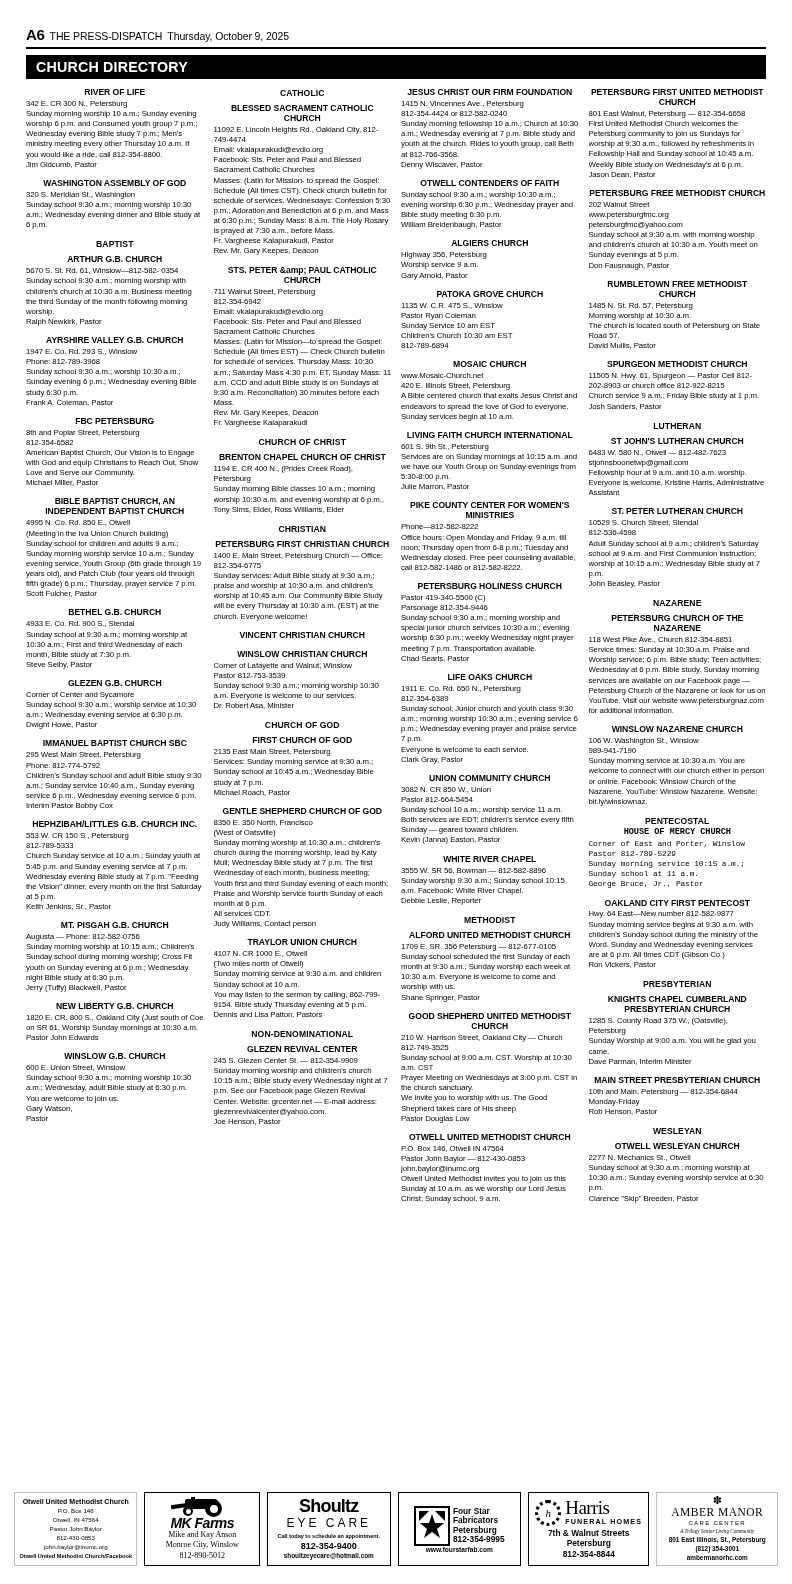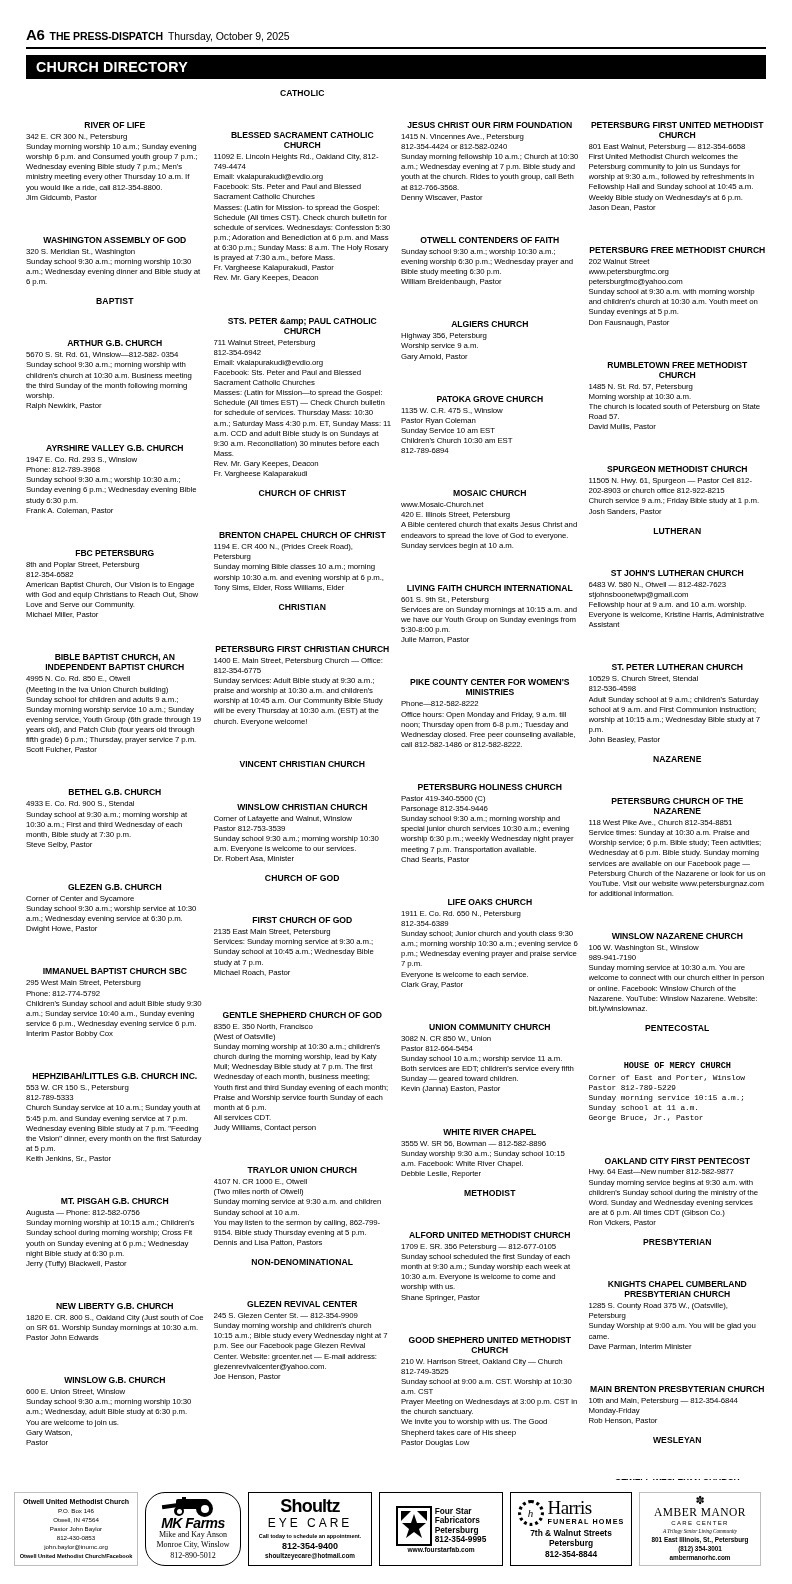--- a/index.html
+++ b/index.html
@@ -10,21 +10,21 @@
     font-family: "Liberation Sans", sans-serif;
     color: #000;
     position: relative;
     overflow: hidden;
   }
   .page { width:792px; height:1584px; padding: 0 14px; position:relative; }
 
   
   .masthead { display:flex; align-items:baseline; gap:5px; padding-top:26px; padding-left:12px; }
   .mh-folio { font-size:15px; font-weight:bold; letter-spacing:-0.3px; }
-  .mh-paper { font-size:10.5px; font-weight:bold; letter-spacing:-0.1px; }
+  .mh-paper { font-size:10.5px; font-weight:normal; letter-spacing:-0.1px; }
   .mh-date  { font-size:10.5px; font-weight:normal; letter-spacing:-0.1px; }
   .mh-rule { height:2px; background:#000; margin:4px 12px 0 12px; }
 
   
   .banner {
     background:#000; color:#fff;
     margin: 6px 12px 0 12px;
     height: 24px;
     display:flex; align-items:center;
     padding-left: 10px;
@@ -53,21 +53,20 @@
   }
   .denom:first-child { margin-top:0; }
 
   .church { margin-bottom: 9px; }
   .ch-name {
     text-align:center;
     font-size:8.6px; font-weight:bold;
     line-height:1.16;
     letter-spacing:-0.05px;
     margin-bottom:1px;
-    margin-top:33px;
   }
   .ch-body {
     font-size:7.8px;
     line-height:1.30;
     letter-spacing:-0.08px;
     text-align:left;
   }
   .ch-body div { margin:0; }
 
   
@@ -82,21 +81,21 @@
   .ad {
     border:1.6px solid #000;
     background:#fff;
     display:flex; flex-direction:column;
     align-items:center; justify-content:center;
     text-align:center;
     padding:2px 3px;
     overflow:hidden;
   }
   .ad1 { width:124px; border:1px solid #bdbdbd; }
-  .ad2 { width:96px;border-radius:20px; }
+  .ad2 { width:116px; }
   .ad3 { width:124px; }
   .ad4 { width:124px; }
   .ad5 { width:122px; }
   .ad6 { width:122px; border:1px solid #bdbdbd; }
 
   .ad1 .t { font-size:7px; font-weight:bold; line-height:1.42; }
   .ad1 .s { font-size:6.2px; line-height:1.45; }
   .ad1 .f { font-size:5.6px; font-weight:bold; line-height:1.5; }
 
   .tractor { width:62px; height:20px; position:relative; }
@@ -572,21 +571,21 @@
         <div class="denom">PRESBYTERIAN</div>
         <div class="church">
           <div class="ch-name">KNIGHTS CHAPEL CUMBERLAND PRESBYTERIAN CHURCH</div>
           <div class="ch-body">
             <div>1285 S. County Road 375 W., (Oatsville), Petersburg</div>
             <div>Sunday Worship at 9:00 a.m. You will be glad you came.</div>
             <div>Dave Parman, Interim Minister</div>
           </div>
         </div>
         <div class="church">
-          <div class="ch-name">MAIN BRENTON PRESBYTERIAN CHURCH</div>
+          <div class="ch-name">MAIN STREET PRESBYTERIAN CHURCH</div>
           <div class="ch-body">
             <div>10th and Main, Petersburg — 812-354-6844</div>
             <div>Monday-Friday</div>
             <div>Rob Henson, Pastor</div>
           </div>
         </div>
         <div class="denom">WESLEYAN</div>
         <div class="church">
           <div class="ch-name">OTWELL WESLEYAN CHURCH</div>
           <div class="ch-body">

